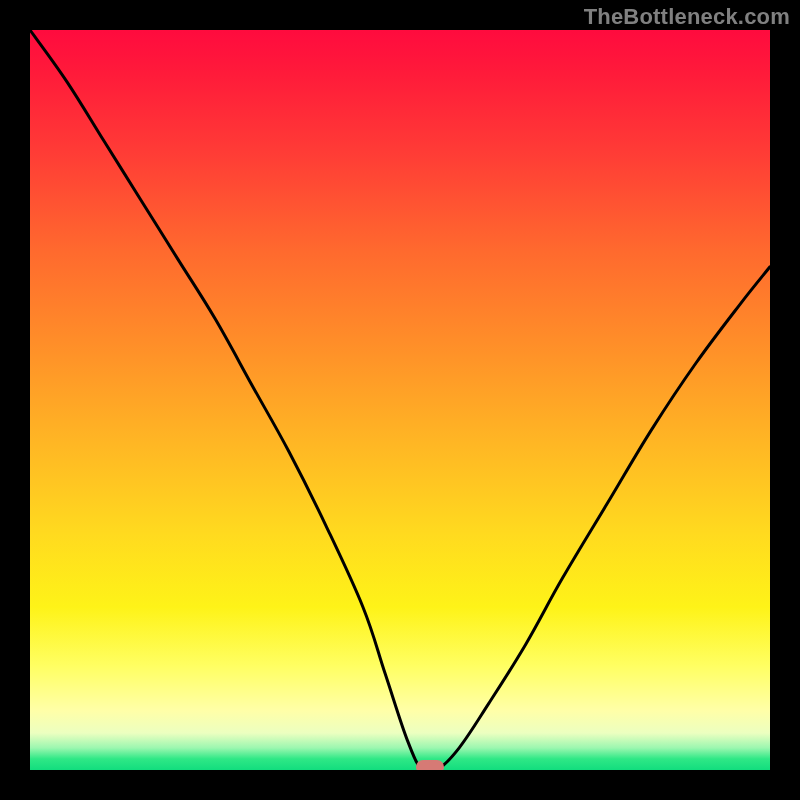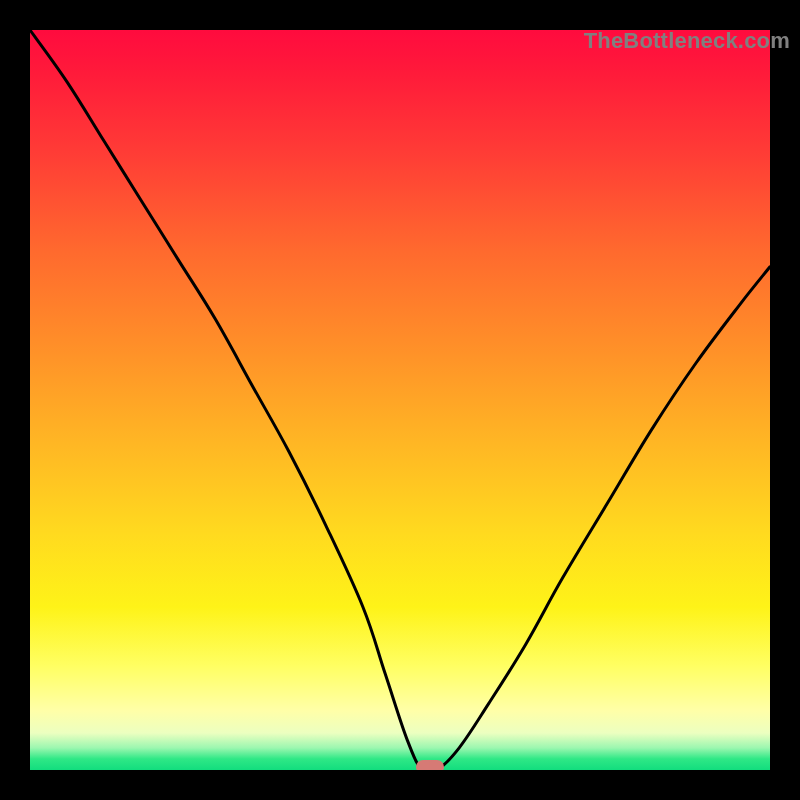--- a/index.html
+++ b/index.html
@@ -22,21 +22,20 @@
   .watermark {
     position: absolute;
     top: 4px;
     right: 10px;
     color: #808080;
     font-size: 22px;
     font-weight: 600;
     letter-spacing: 0.2px;
     z-index: 10;
     user-select: none;
-    margin-top: 24px;
   }
   .plot-area {
     position: absolute;
     left: 30px;
     top: 30px;
     width: 740px;
     height: 740px;
     overflow: hidden;
   }
   .gradient {

